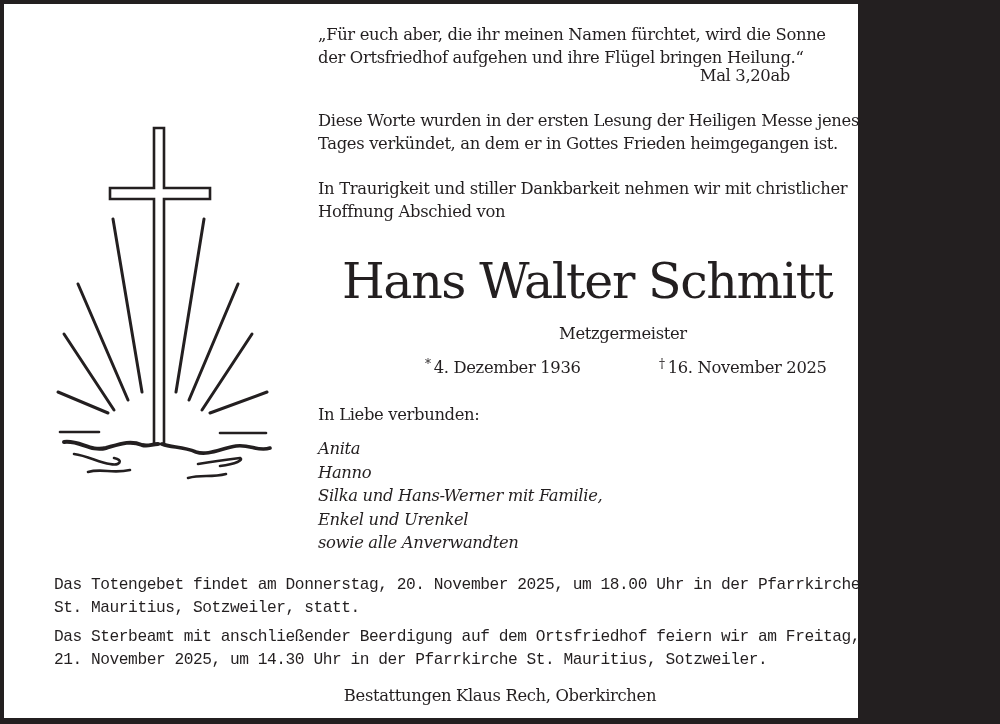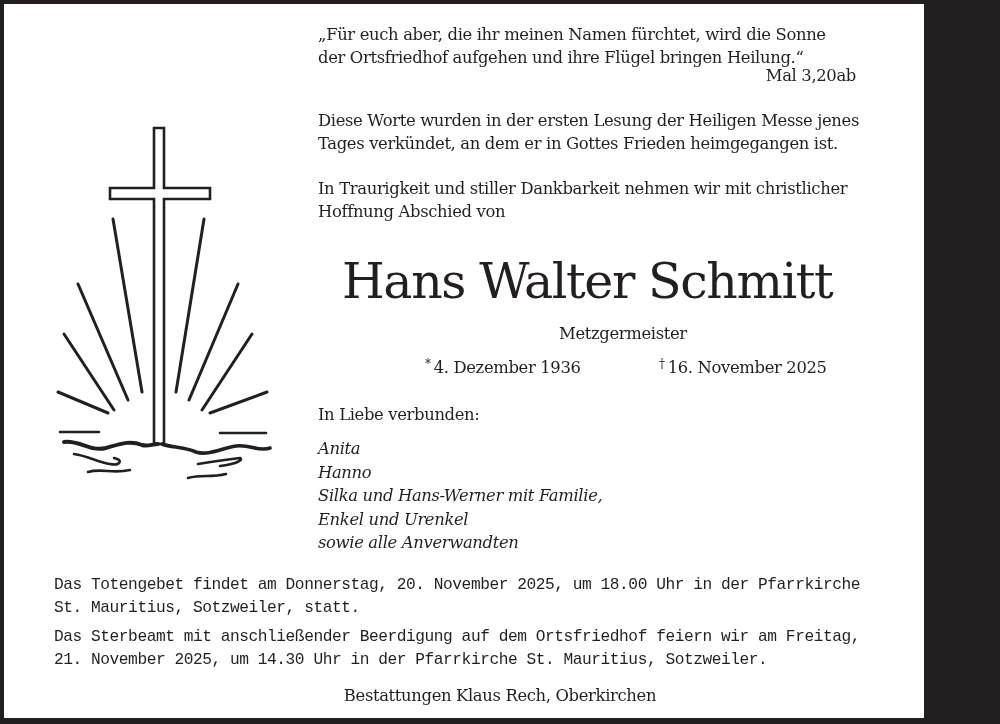--- a/index.html
+++ b/index.html
@@ -4,21 +4,21 @@
   <style>
     html, body { margin: 0; padding: 0; }
     body {
       width: 1000px; height: 724px; overflow: hidden;
       background: #231f20;
       font-family: "DejaVu Serif", "Liberation Serif", serif;
       color: #231f20;
     }
     .frame {
       position: absolute; left: 4px; top: 4px;
-      width: 920px; height: 714px;
+      width: 854px; height: 714px;
       background: #ffffff;
     }
     .abs { position: absolute; white-space: nowrap; }
     .body-text {
       font-family: "DejaVu Serif", serif;
       font-size: 16.4px; letter-spacing: -0.35px; line-height: 23px;
     }
     .quote { left: 314px; top: 19px; }
     .quote-ref { right: 68px; top: 60px; text-align: left; }
     .para1 { left: 314px; top: 105px; }

